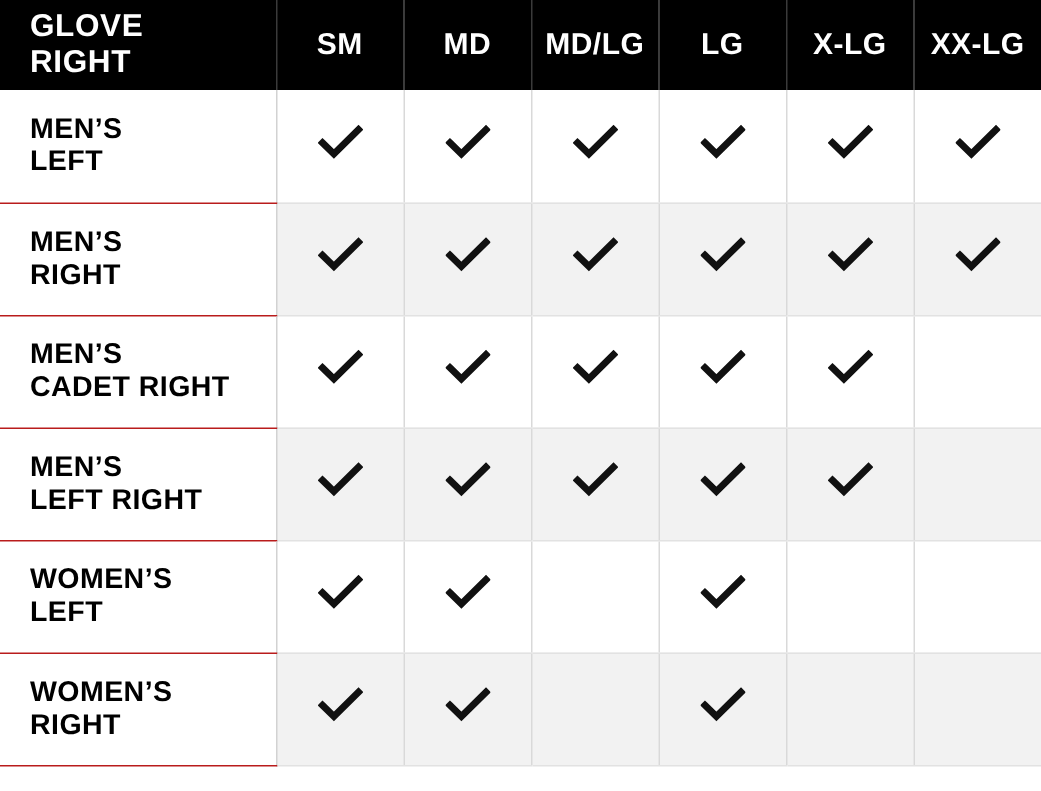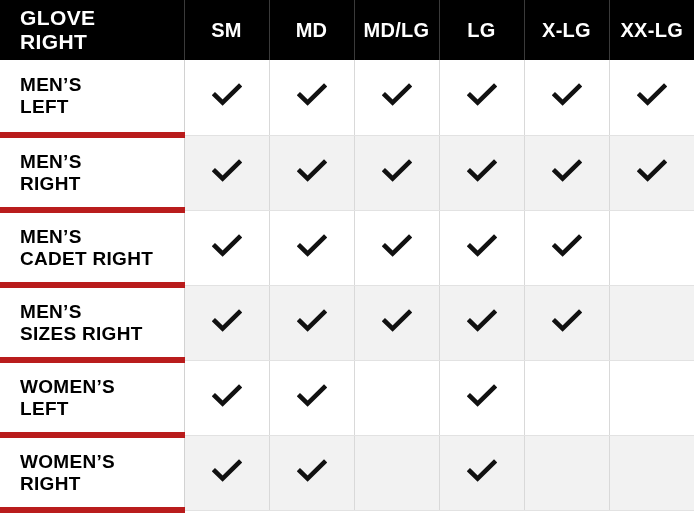--- a/index.html
+++ b/index.html
@@ -59,21 +59,21 @@
   td.rowhead {
     color: #000000;
     font-size: 19px;
     font-weight: bold;
     letter-spacing: 0.3px;
     line-height: 1.14;
     text-align: left;
     vertical-align: middle;
     padding: 0 10px 0 20px;
     border-right: 1px solid #d2d2d2;
-    border-bottom: 6px solid #b91c1c;
+    border-bottom: 1px solid #b91c1c;
     background: #ffffff !important;
   }
   td.cell {
     text-align: center;
     vertical-align: middle;
     border-left: 1px solid #d9d9d9;
     border-bottom: 1px solid #e2e2e2;
   }
   tbody tr:first-child td { border-top: none; }
 
@@ -181,21 +181,21 @@
                 <path d="M3 12.2 L10.6 19.6 L27 3.4" fill="none" stroke="#111111" stroke-width="4.6" stroke-linecap="square" stroke-linejoin="miter"></path>
               </svg></span></td>
           <td class="cell"><span class="check"><svg width="30" height="24" viewBox="0 0 30 24" aria-hidden="true">
                 <path d="M3 12.2 L10.6 19.6 L27 3.4" fill="none" stroke="#111111" stroke-width="4.6" stroke-linecap="square" stroke-linejoin="miter"></path>
               </svg></span></td>
           <td class="cell"><span class="empty"></span></td>
         </tr>
         <tr class="row-even">
           <td class="rowhead">
             <div>MEN’S</div>
-            <div>SIZES RIGHT</div>
+            <div>LEFT RIGHT</div>
           </td>
           <td class="cell"><span class="check"><svg width="30" height="24" viewBox="0 0 30 24" aria-hidden="true">
                 <path d="M3 12.2 L10.6 19.6 L27 3.4" fill="none" stroke="#111111" stroke-width="4.6" stroke-linecap="square" stroke-linejoin="miter"></path>
               </svg></span></td>
           <td class="cell"><span class="check"><svg width="30" height="24" viewBox="0 0 30 24" aria-hidden="true">
                 <path d="M3 12.2 L10.6 19.6 L27 3.4" fill="none" stroke="#111111" stroke-width="4.6" stroke-linecap="square" stroke-linejoin="miter"></path>
               </svg></span></td>
           <td class="cell"><span class="check"><svg width="30" height="24" viewBox="0 0 30 24" aria-hidden="true">
                 <path d="M3 12.2 L10.6 19.6 L27 3.4" fill="none" stroke="#111111" stroke-width="4.6" stroke-linecap="square" stroke-linejoin="miter"></path>
               </svg></span></td>

